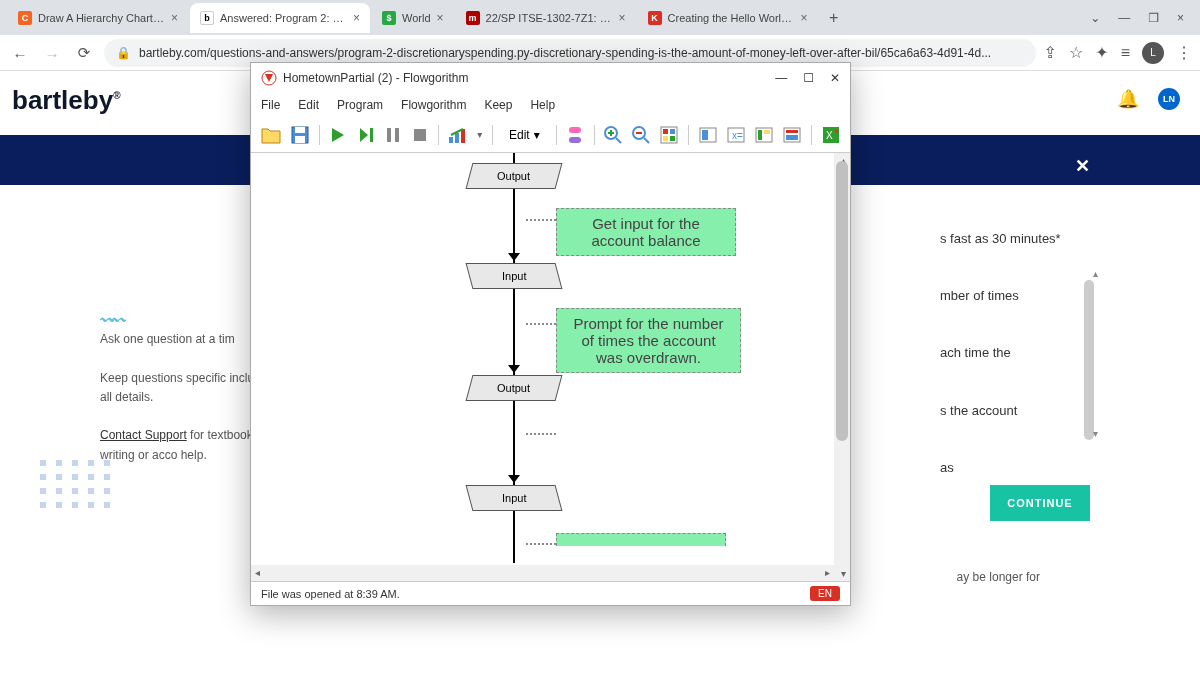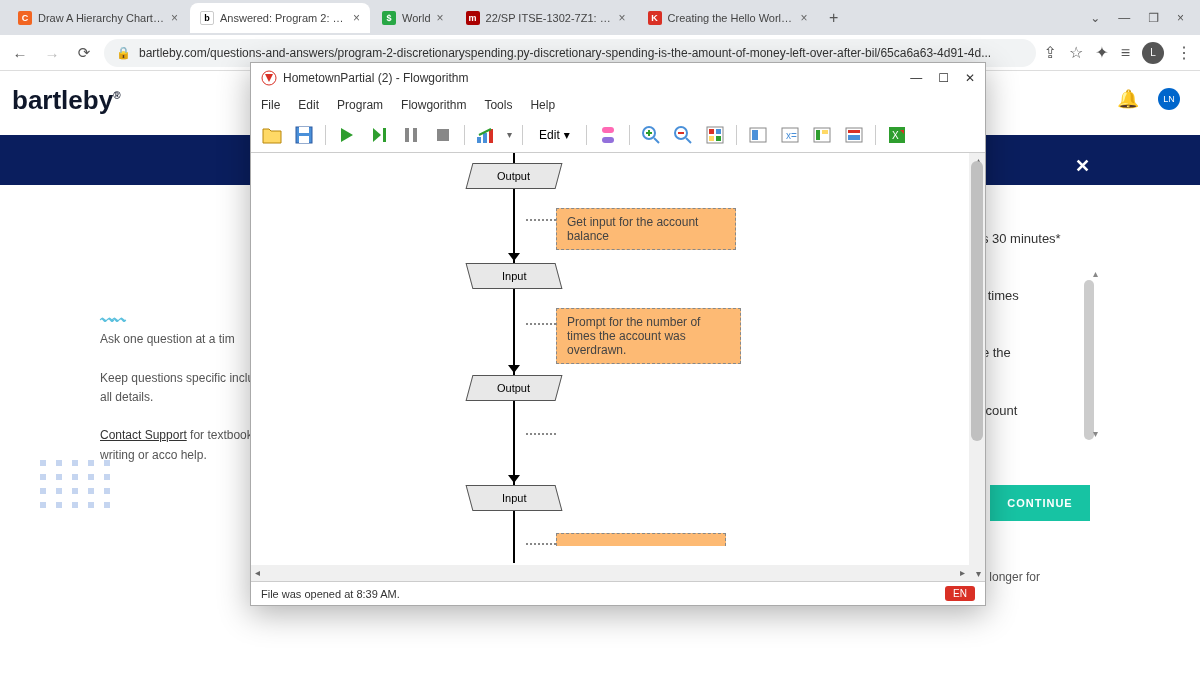--- a/index.html
+++ b/index.html
@@ -20,40 +20,40 @@
 .url-field { flex: 1; height: 28px; background: #f1f3f4; border-radius: 14px; display: flex; align-items: center; padding: 0 12px; font-size: 12px; color: #333; gap: 8px; }
 .addr-icons { display: flex; gap: 12px; align-items: center; color: #555; }
 .profile-badge { width: 22px; height: 22px; background: #555; border-radius: 50%; color: #fff; font-size: 10px; display: flex; align-items: center; justify-content: center; }
 
 
 .page-bg { position: absolute; top: 71px; left: 0; right: 0; bottom: 0; background: #fff; }
 .logo { position: absolute; top: 85px; left: 12px; font-size: 26px; font-weight: bold; color: #0f172a; font-family: Georgia, serif; }
 .logo sup { font-size: 10px; }
 .header-icons { position: absolute; top: 88px; right: 20px; display: flex; gap: 18px; align-items: center; }
 .bell-icon { font-size: 18px; color: #444; }
-.ln-badge { width: 22px; height: 22px; background: #0066cc; border-radius: 50%; color: #fff; font-size: 9px; display: flex; align-items: center; justify-content: center; font-weight: normal; }
+.ln-badge { width: 22px; height: 22px; background: #0066cc; border-radius: 50%; color: #fff; font-size: 9px; display: flex; align-items: center; justify-content: center; font-weight: bold; }
 .blue-bar { position: absolute; top: 135px; left: 0; right: 0; height: 50px; background: #0a1e5e; }
 .close-x { position: absolute; top: 155px; right: 110px; color: #fff; font-size: 18px; font-weight: bold; cursor: pointer; }
 
 .tips-card { position: absolute; top: 290px; left: 100px; width: 180px; background: #fff; padding: 18px 0; font-size: 12px; color: #555; line-height: 1.6; }
 .tips-wave { color: #5bc0de; font-size: 14px; letter-spacing: -2px; }
 .tips-title { font-size: 15px; font-weight: bold; color: #222; margin: 8px 0; }
 .tips-link { text-decoration: underline; color: #333; }
 
 .right-panel { position: absolute; top: 225px; right: 100px; width: 160px; font-size: 13px; color: #333; line-height: 2.2; }
 .continue-btn { position: absolute; top: 485px; right: 110px; width: 100px; height: 36px; background: #17c3a3; color: #fff; border: none; font-size: 11px; font-weight: bold; letter-spacing: 1px; cursor: pointer; }
 .bottom-text { position: absolute; top: 570px; right: 160px; font-size: 12px; color: #555; }
 .scroll-v { position: absolute; top: 280px; right: 106px; width: 10px; height: 160px; background: #ccc; border-radius: 5px; }
 .scroll-arrows { position: absolute; right: 102px; font-size: 10px; color: #888; }
 
 .deco-dots { position: absolute; display: grid; grid-template-columns: repeat(5, 8px); gap: 8px; }
 .deco-dots span { width: 6px; height: 6px; background: #c5d5f0; }
 
 
-.flow-window { position: absolute; top: 62px; left: 250px; width: 736px; height: 544px; background: #fff; border: 1px solid #aaa; box-shadow: 0 8px 30px rgba(0,0,0,0.3); display: flex; flex-direction: column; }
+.flow-window { position: absolute; top: 62px; left: 250px; width: 601px; height: 544px; background: #fff; border: 1px solid #aaa; box-shadow: 0 8px 30px rgba(0,0,0,0.3); display: flex; flex-direction: column; }
 .flow-titlebar { height: 30px; display: flex; align-items: center; padding: 0 10px; font-size: 12px; color: #333; }
 .flow-titlebar-icon { width: 16px; height: 16px; margin-right: 6px; }
 .flow-win-ctrl { margin-left: auto; display: flex; gap: 16px; font-size: 12px; color: #333; }
 .flow-menu { height: 24px; display: flex; align-items: center; padding: 0 10px; gap: 18px; font-size: 12px; color: #333; }
 .flow-toolbar { height: 36px; display: flex; align-items: center; padding: 0 10px; gap: 10px; border-bottom: 1px solid #ccc; }
 .tb-icon { width: 22px; height: 22px; display: flex; align-items: center; justify-content: center; cursor: pointer; }
 .tb-sep { width: 1px; height: 20px; background: #ccc; }
 .main-dd { font-size: 12px; padding: 2px 6px; display: flex; align-items: center; gap: 4px; }
 
 .flow-canvas { flex: 1; background: #fff; position: relative; overflow: hidden; }
@@ -65,21 +65,21 @@
 .flow-status { height: 24px; background: #fff; border-top: 1px solid #ccc; display: flex; align-items: center; padding: 0 10px; font-size: 11px; color: #333; }
 .en-badge { margin-left: auto; background: #d93025; color: #fff; padding: 2px 8px; border-radius: 3px; font-size: 10px; }
 
 
 .flow-line { position: absolute; left: 262px; width: 2px; background: #000; }
 .flow-arrow { position: absolute; left: 257px; width: 0; height: 0; border-left: 6px solid transparent; border-right: 6px solid transparent; border-top: 8px solid #000; }
 .output-shape { position: absolute; left: 218px; width: 90px; height: 26px; background: #e8e8e8; border: 1px solid #555; transform: skewX(-15deg); display: flex; align-items: center; justify-content: center; font-size: 11px; }
 .output-shape span { transform: skewX(15deg); }
 .input-shape { position: absolute; left: 218px; width: 90px; height: 26px; background: #e8e8e8; border: 1px solid #555; transform: skewX(15deg); display: flex; align-items: center; justify-content: center; font-size: 11px; }
 .input-shape span { transform: skewX(-15deg); }
-.comment-box { position: absolute; border: 1px dashed #888; padding: 6px 10px; font-size: 12px; color: #444; background: #fdba74; }
+.comment-box { position: absolute; border: 1px dashed #888; padding: 6px 10px; font-size: 15px; color: #444; text-align: center; background: #86efac; }
 .comment-line { position: absolute; border-top: 2px dotted #888; }
 </style>
 </head>
 <body>
 
 <div class="browser-top">
   <div class="tab inactive">
     <div class="tab-favicon" style="background:#f26522">C</div>
     <div class="tab-title">Draw A Hierarchy Chart And</div>
     <div class="tab-close">×</div>
@@ -194,21 +194,21 @@
       <span>—</span>
       <span>☐</span>
       <span>✕</span>
     </div>
   </div>
   <div class="flow-menu">
     <span>File</span>
     <span>Edit</span>
     <span>Program</span>
     <span>Flowgorithm</span>
-    <span>Tools</span>
+    <span>Keep</span>
     <span>Help</span>
   </div>
   <div class="flow-toolbar">
     <div class="tb-icon">
         <svg width="20" height="18" viewBox="0 0 20 18">
           <path d="M1 3 h6 l2 2 h10 v12 h-18 z" fill="#ffd966" stroke="#b8860b"></path>
         </svg>
       </div>
     <div class="tb-icon">
         <svg width="18" height="18" viewBox="0 0 18 18">

